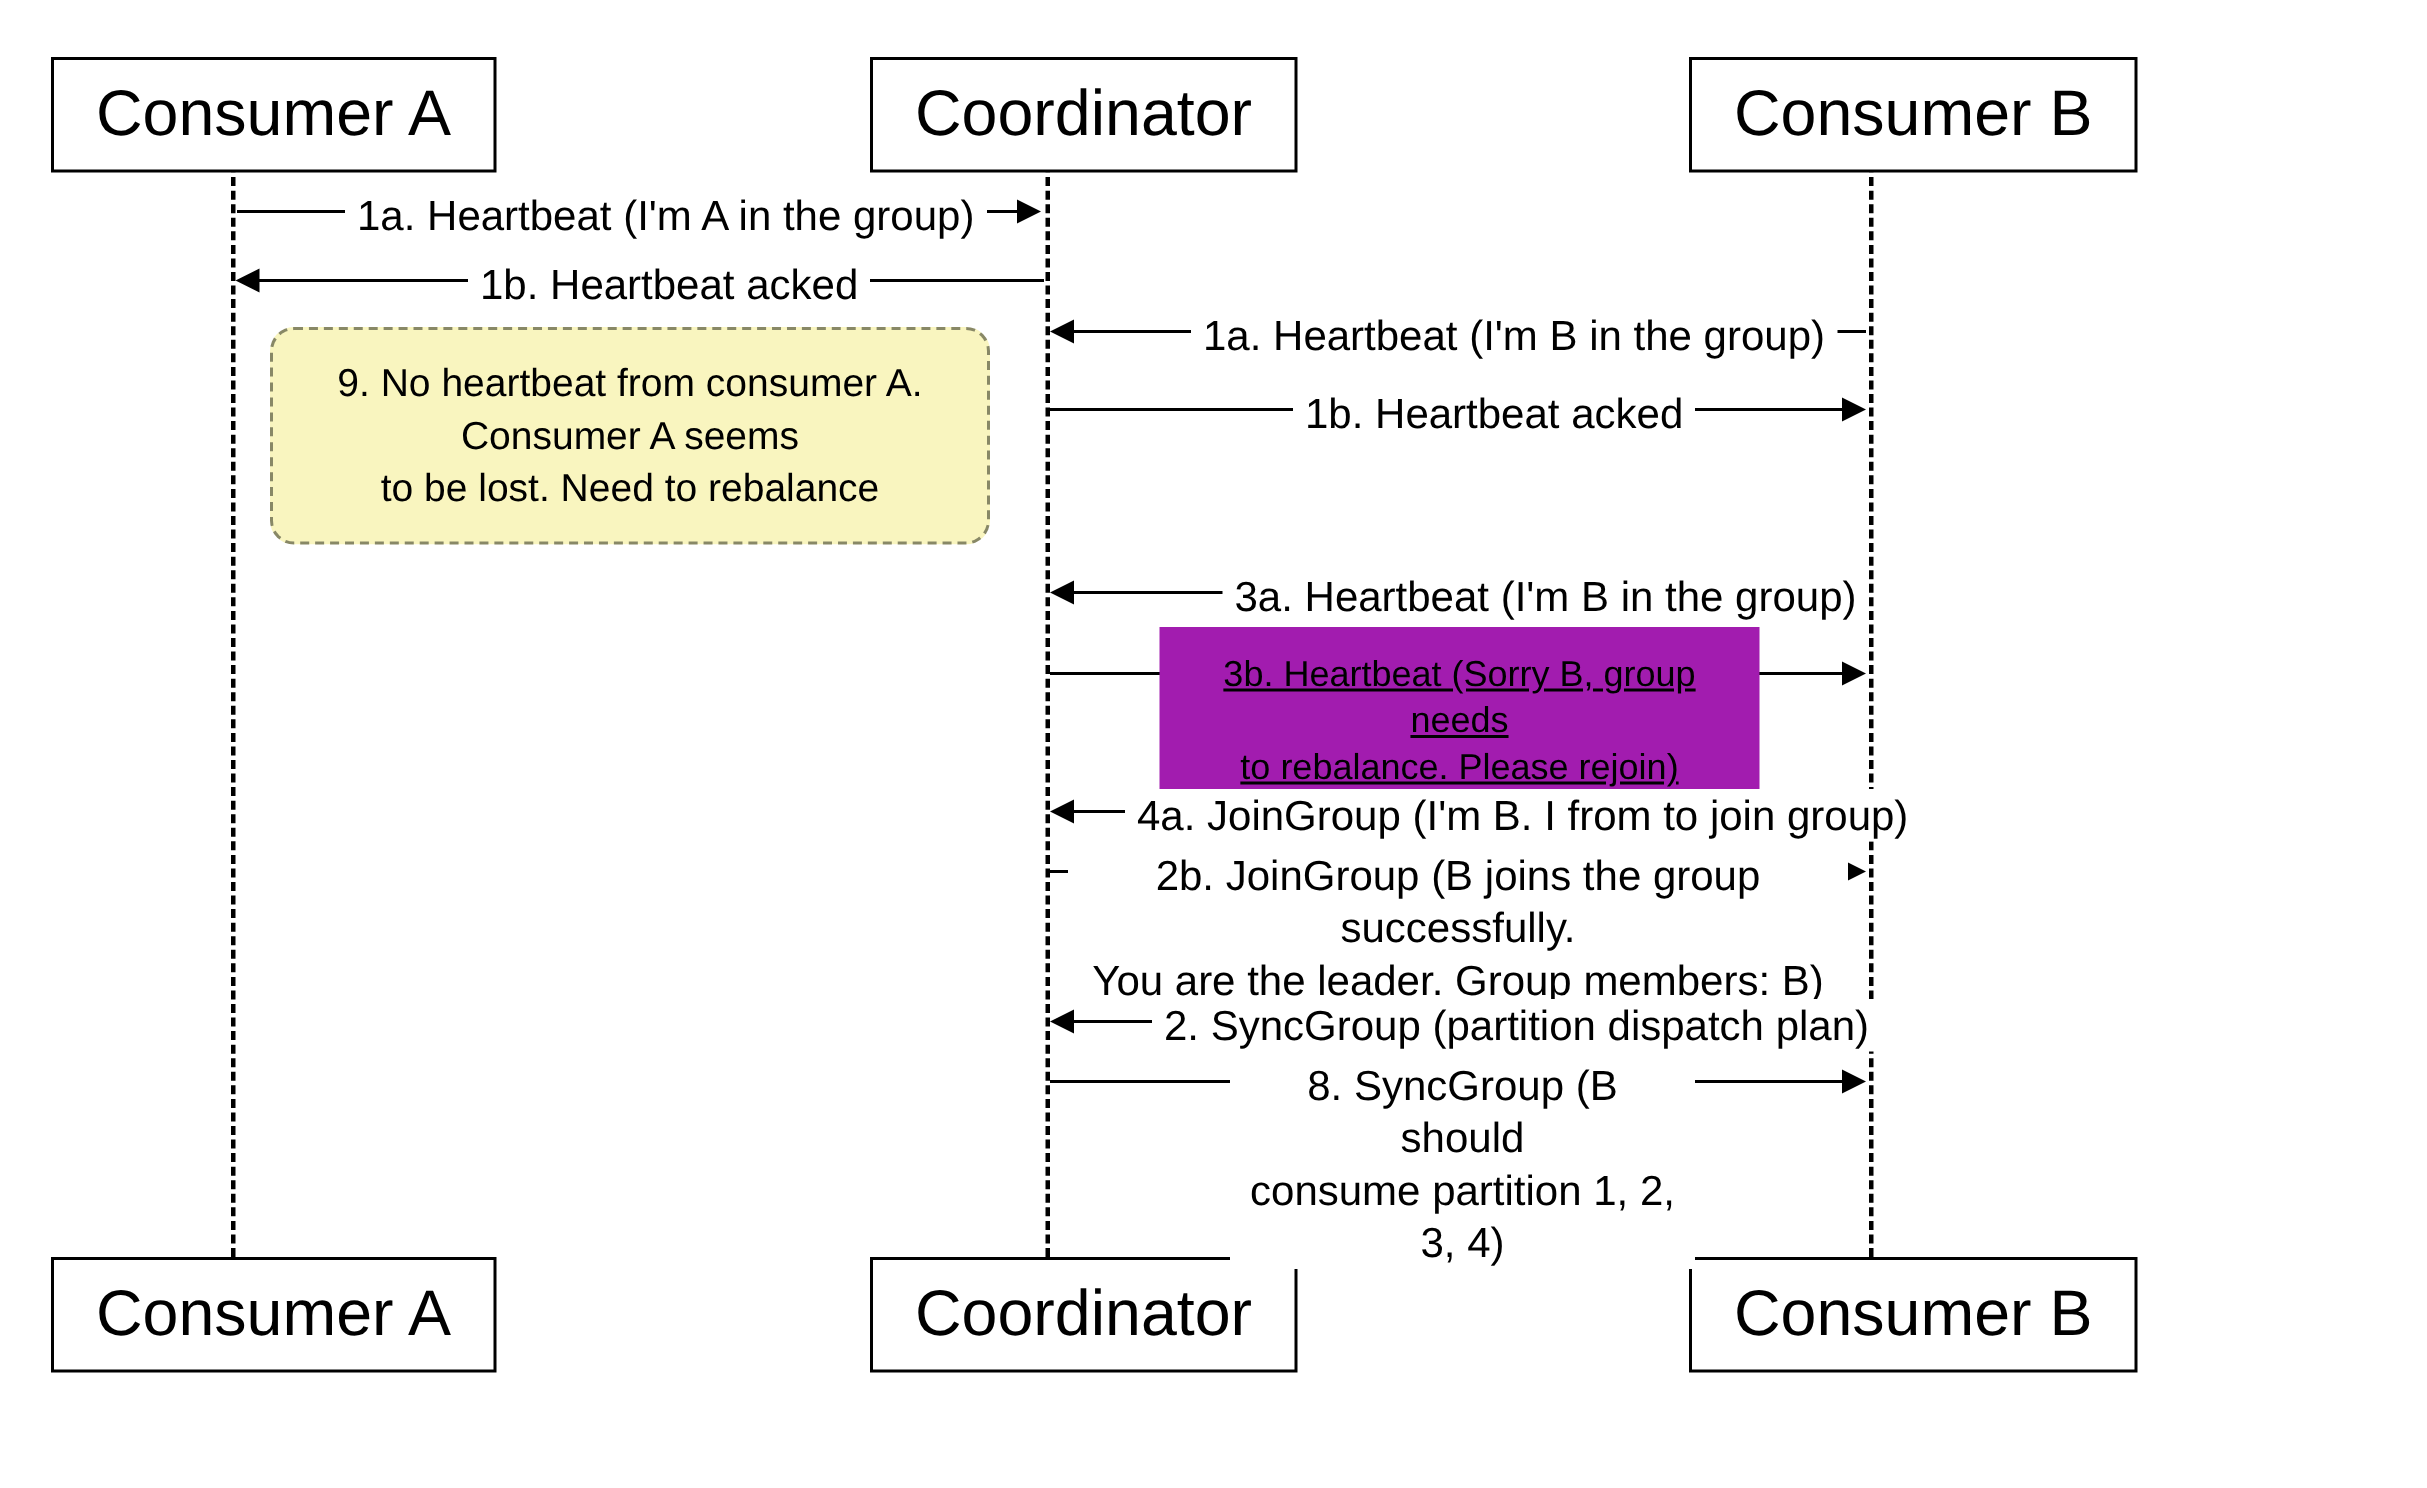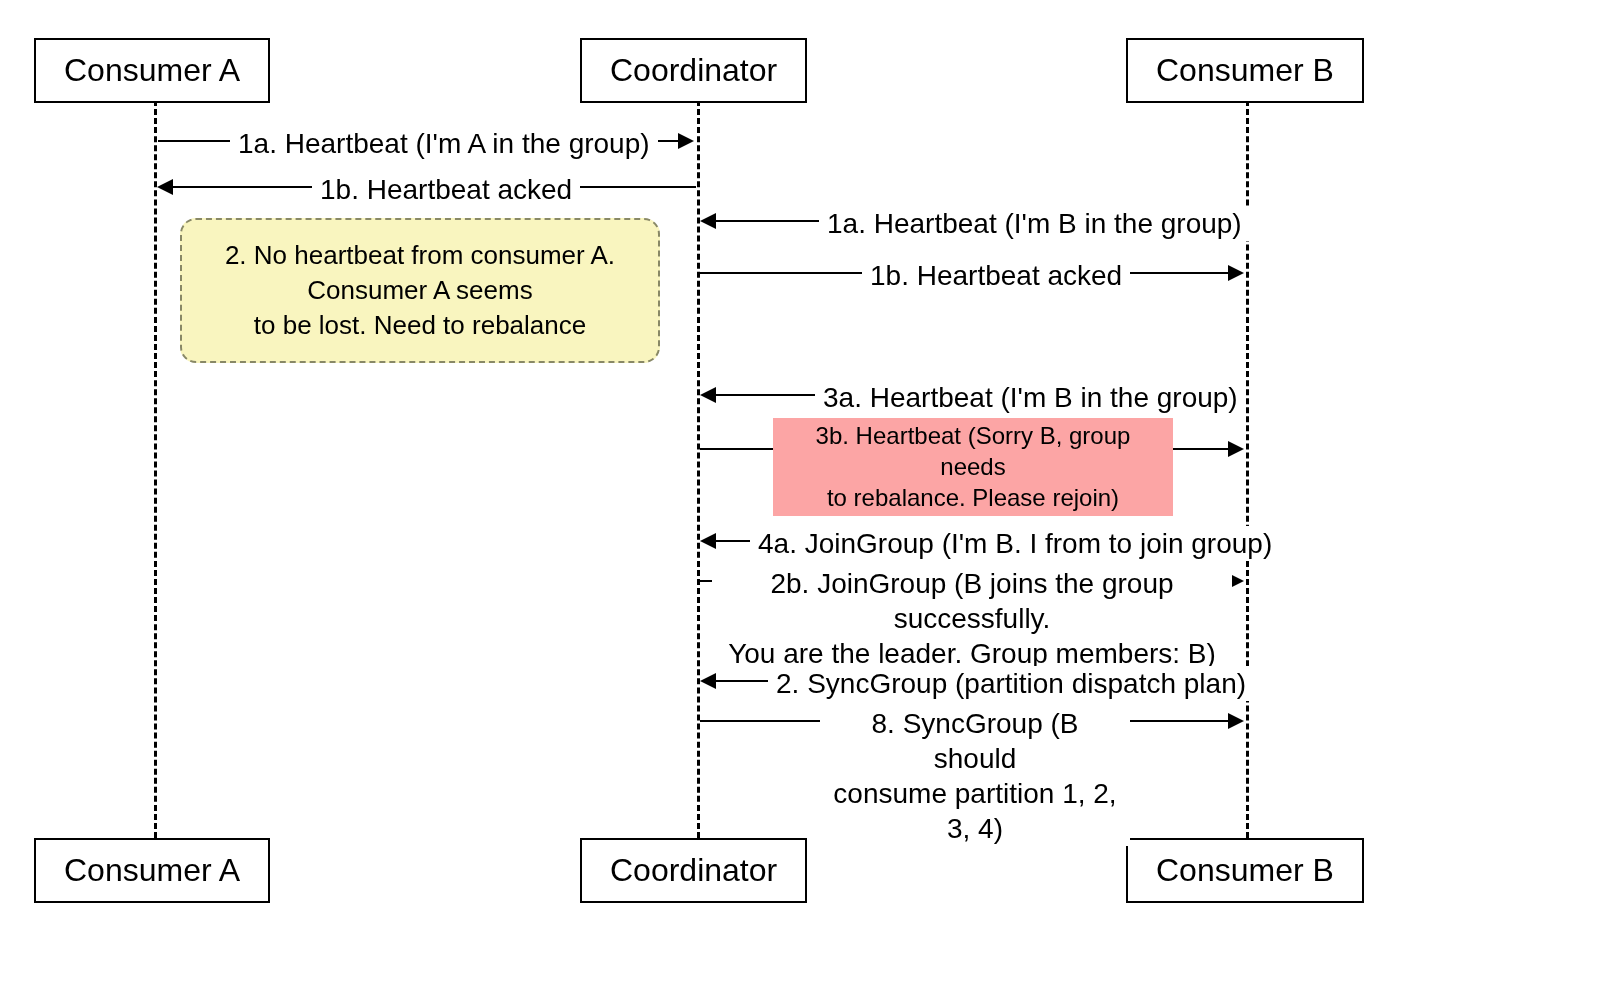--- a/index.html
+++ b/index.html
@@ -17,21 +17,21 @@
       width: 1618px;
       height: 992px;
     }
     .actor-box {
       position: absolute;
       background: #ffffff;
       border: 2px solid #000000;
       display: flex;
       align-items: flex-start;
       justify-content: center;
-      font-size: 32px;
+      font-size: 43px;
       color: #000000;
       padding: 12px 28px;
       white-space: nowrap;
     }
     .lifeline {
       position: absolute;
       border-left: 3px dashed #000000;
       width: 0;
     }
     .arrow-line {
@@ -77,26 +77,27 @@
       align-items: center;
       justify-content: center;
       font-size: 26px;
       color: #000000;
       text-align: center;
       padding: 18px 28px;
       line-height: 1.35;
     }
     .highlight-label {
       position: absolute;
-      background: #fca5a5;
+      background: #a21caf;
       font-size: 24px;
       color: #000000;
       text-align: center;
-      padding: 2px 12px;
+      padding: 16px 12px;
       line-height: 1.3;
+      text-decoration: underline;
     }
   </style>
 </head>
 <body>
 
 <div class="diagram">
 
   <div class="lifeline" style="left:154px; top:100px; height:738px;"></div>
   <div class="lifeline" style="left:697px; top:100px; height:738px;"></div>
   <div class="lifeline" style="left:1246px; top:100px; height:738px;"></div>
@@ -124,28 +125,28 @@
   <div class="arrow-line" style="left:158px; top:140px; width:524px;"></div>
   <div class="arrow-head-right" style="left:678px; top:133px;"></div>
   <div class="msg-label" style="left:230px; top:126px;">1a. Heartbeat (I'm A in the group)</div>
 
   <div class="arrow-line" style="left:172px; top:186px; width:524px;"></div>
   <div class="arrow-head-left" style="left:157px; top:179px;"></div>
   <div class="msg-label" style="left:312px; top:172px;">1b. Heartbeat acked</div>
 
   <div class="arrow-line" style="left:716px; top:220px; width:528px;"></div>
   <div class="arrow-head-left" style="left:700px; top:213px;"></div>
-  <div class="msg-label" style="left:819px; top:206px;">1a. Heartbeat (I'm B in the group)</div>
+  <div class="msg-label" style="left:794px; top:206px;">1a. Heartbeat (I'm B in the group)</div>
 
   <div class="arrow-line" style="left:700px; top:272px; width:528px;"></div>
   <div class="arrow-head-right" style="left:1228px; top:265px;"></div>
   <div class="msg-label" style="left:862px; top:258px;">1b. Heartbeat acked</div>
 
   <div class="note-box" style="left:180px; top:218px; width:480px;">
-      <span style="white-space:pre-line;">2. No heartbeat from consumer A.
+      <span style="white-space:pre-line;">9. No heartbeat from consumer A.
 Consumer A seems
 to be lost. Need to rebalance</span>
     </div>
 
   <div class="arrow-line" style="left:716px; top:394px; width:528px;"></div>
   <div class="arrow-head-left" style="left:700px; top:387px;"></div>
   <div class="msg-label" style="left:815px; top:380px;">3a. Heartbeat (I'm B in the group)</div>
 
   <div class="arrow-line" style="left:700px; top:448px; width:528px;"></div>
   <div class="arrow-head-right" style="left:1228px; top:441px;"></div>

